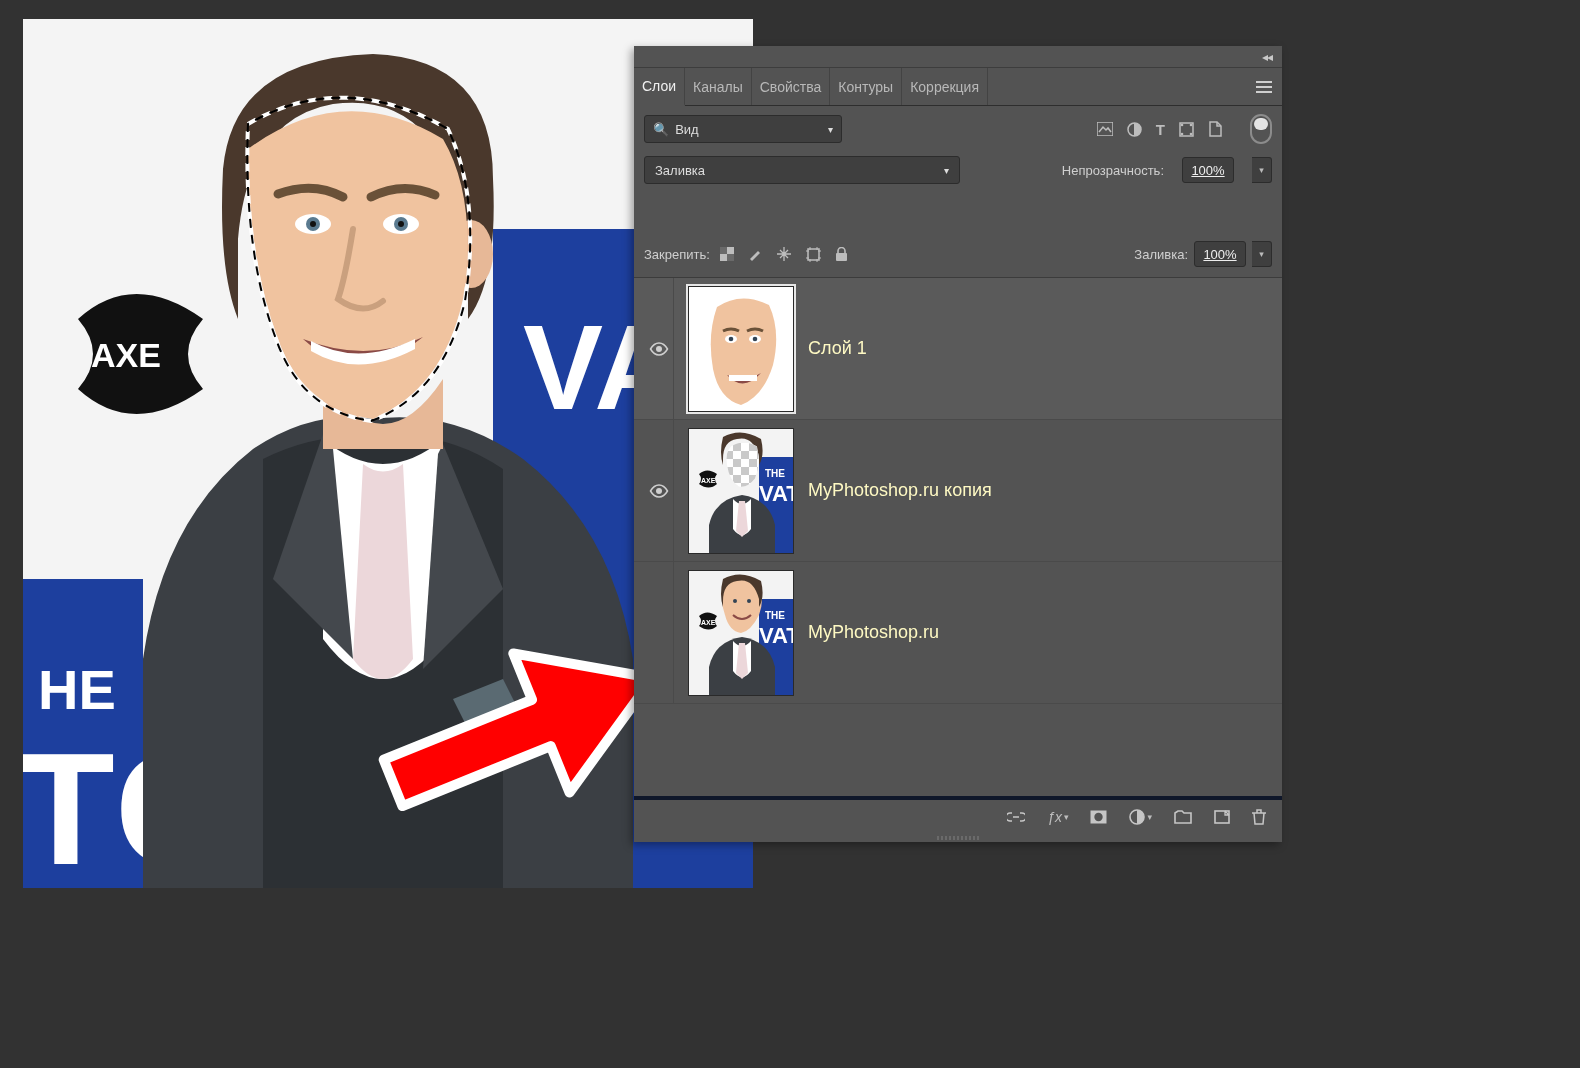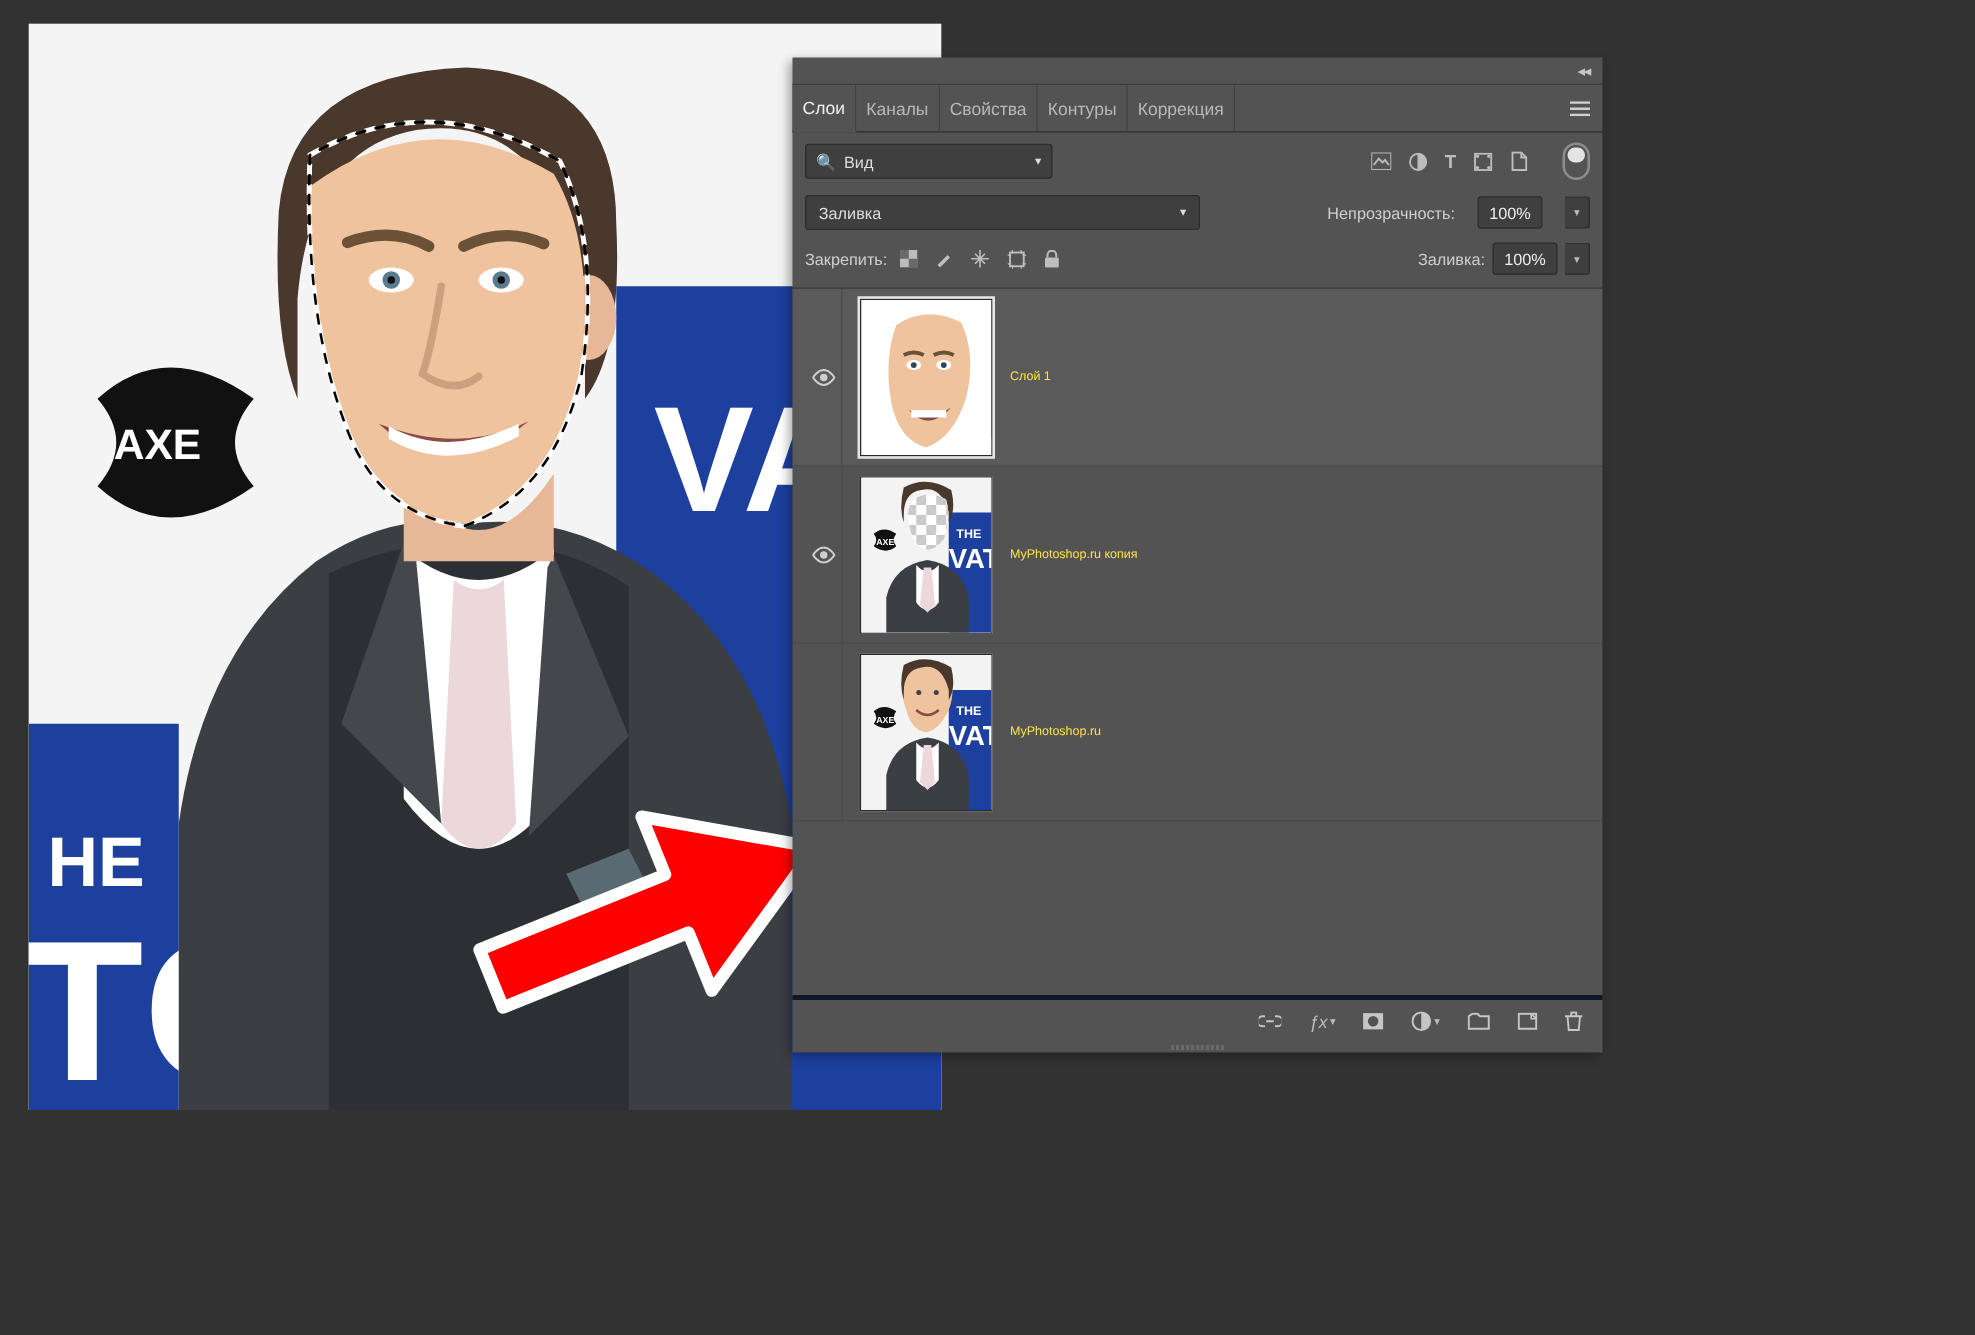--- a/index.html
+++ b/index.html
@@ -26,34 +26,34 @@
   .filter-icons{margin-left:auto;display:flex;gap:14px;align-items:center;}
   .ico{color:#bdbdbd;font-size:14px;display:inline-flex;align-items:center;justify-content:center;}
   .pill{margin-left:14px;width:22px;height:30px;border:2px solid #8c8c8c;border-radius:11px;position:relative;}
   .pill::after{content:"";position:absolute;top:2px;left:2px;width:14px;height:12px;border-radius:7px;background:#e4e4e4;}
   
   .blend-row{display:flex;align-items:center;padding:4px 10px 8px 10px;gap:8px;}
   .dropdown{height:28px;background:#3f3f3f;border:1px solid #2c2c2c;border-radius:3px;color:#ddd;font-size:13px;display:flex;align-items:center;padding:0 10px;}
   .dropdown.blend{flex:0 0 316px;}
   .dropdown .chev{margin-left:auto;font-size:10px;}
   .lblval{display:flex;align-items:center;gap:18px;color:#cfcfcf;font-size:13px;}
-  .numbox{width:52px;height:26px;background:#3f3f3f;border:1px solid #2c2c2c;border-radius:3px;color:#eee;font-size:13px;display:flex;align-items:center;justify-content:center;}
+  .numbox{width:52px;height:26px;background:#3f3f3f;border:1px solid #2c2c2c;border-radius:3px;color:#eee;font-size:13px;display:flex;align-items:center;justify-content:center;text-decoration:underline;}
   .mini-chev{width:20px;height:26px;background:#3f3f3f;border:1px solid #2c2c2c;border-left:none;border-radius:0 3px 3px 0;display:flex;align-items:center;justify-content:center;color:#bbb;font-size:9px;}
   
-  .lock-row{display:flex;align-items:center;padding:2px 10px 10px 10px;gap:14px;color:#cfcfcf;font-size:13px;border-bottom:1px solid #3c3c3c;}
+  .lock-row{display:flex;align-items:center;padding:2px 10px 10px 10px;gap:14px;color:#cfcfcf;font-size:13px;border-bottom:1px solid #3c3c3c;margin-top:47px;}
   .lock-row .lbl{margin-right:-4px;}
   .lock-row .fill-group{margin-left:auto;display:flex;align-items:center;gap:6px;}
   
   .layers{flex:1;overflow:auto;padding-bottom:4px;}
   .layer{display:flex;align-items:center;height:142px;border-bottom:1px solid #4a4a4a;padding:0 10px;gap:14px;}
   .layer .vis{width:30px;text-align:center;color:#cfcfcf;font-size:17px;border-right:1px solid #4a4a4a;align-self:stretch;display:flex;align-items:center;justify-content:center;}
   .layer .thumb{width:106px;height:126px;background:#fff;border:1px solid #2a2a2a;position:relative;overflow:hidden;}
   .layer.selected{background:#5a5a5a;}
   .layer.selected .thumb{outline:2px solid #e6e6e6;outline-offset:0;}
-  .layer .name{color:#fde047;font-size:10px;}
+  .layer .name{color:#fef9c3;font-size:18px;}
   
   .checker{background-image:linear-gradient(45deg,#c9c9c9 25%,transparent 25%),linear-gradient(-45deg,#c9c9c9 25%,transparent 25%),linear-gradient(45deg,transparent 75%,#c9c9c9 75%),linear-gradient(-45deg,transparent 75%,#c9c9c9 75%);background-size:16px 16px;background-position:0 0,0 8px,8px -8px,-8px 0;background-color:#fff;}
   .corners::before,.corners::after{content:"";position:absolute;width:14px;height:14px;border:2px solid #cfcfcf;}
   .corners::before{top:-2px;left:-2px;border-right:none;border-bottom:none;}
   .corners::after{bottom:-2px;right:-2px;border-left:none;border-top:none;}
   
   .panel-foot{height:38px;border-top:4px solid #0f172a;display:flex;align-items:center;justify-content:flex-end;gap:22px;padding:0 16px;color:#c6c6c6;font-size:15px;}
   .panel-handle{height:8px;display:flex;align-items:center;justify-content:center;}
   .panel-handle span{width:42px;height:4px;background:repeating-linear-gradient(90deg,#6a6a6a 0 2px,transparent 2px 4px);}
   .fx{font-style:italic;}

